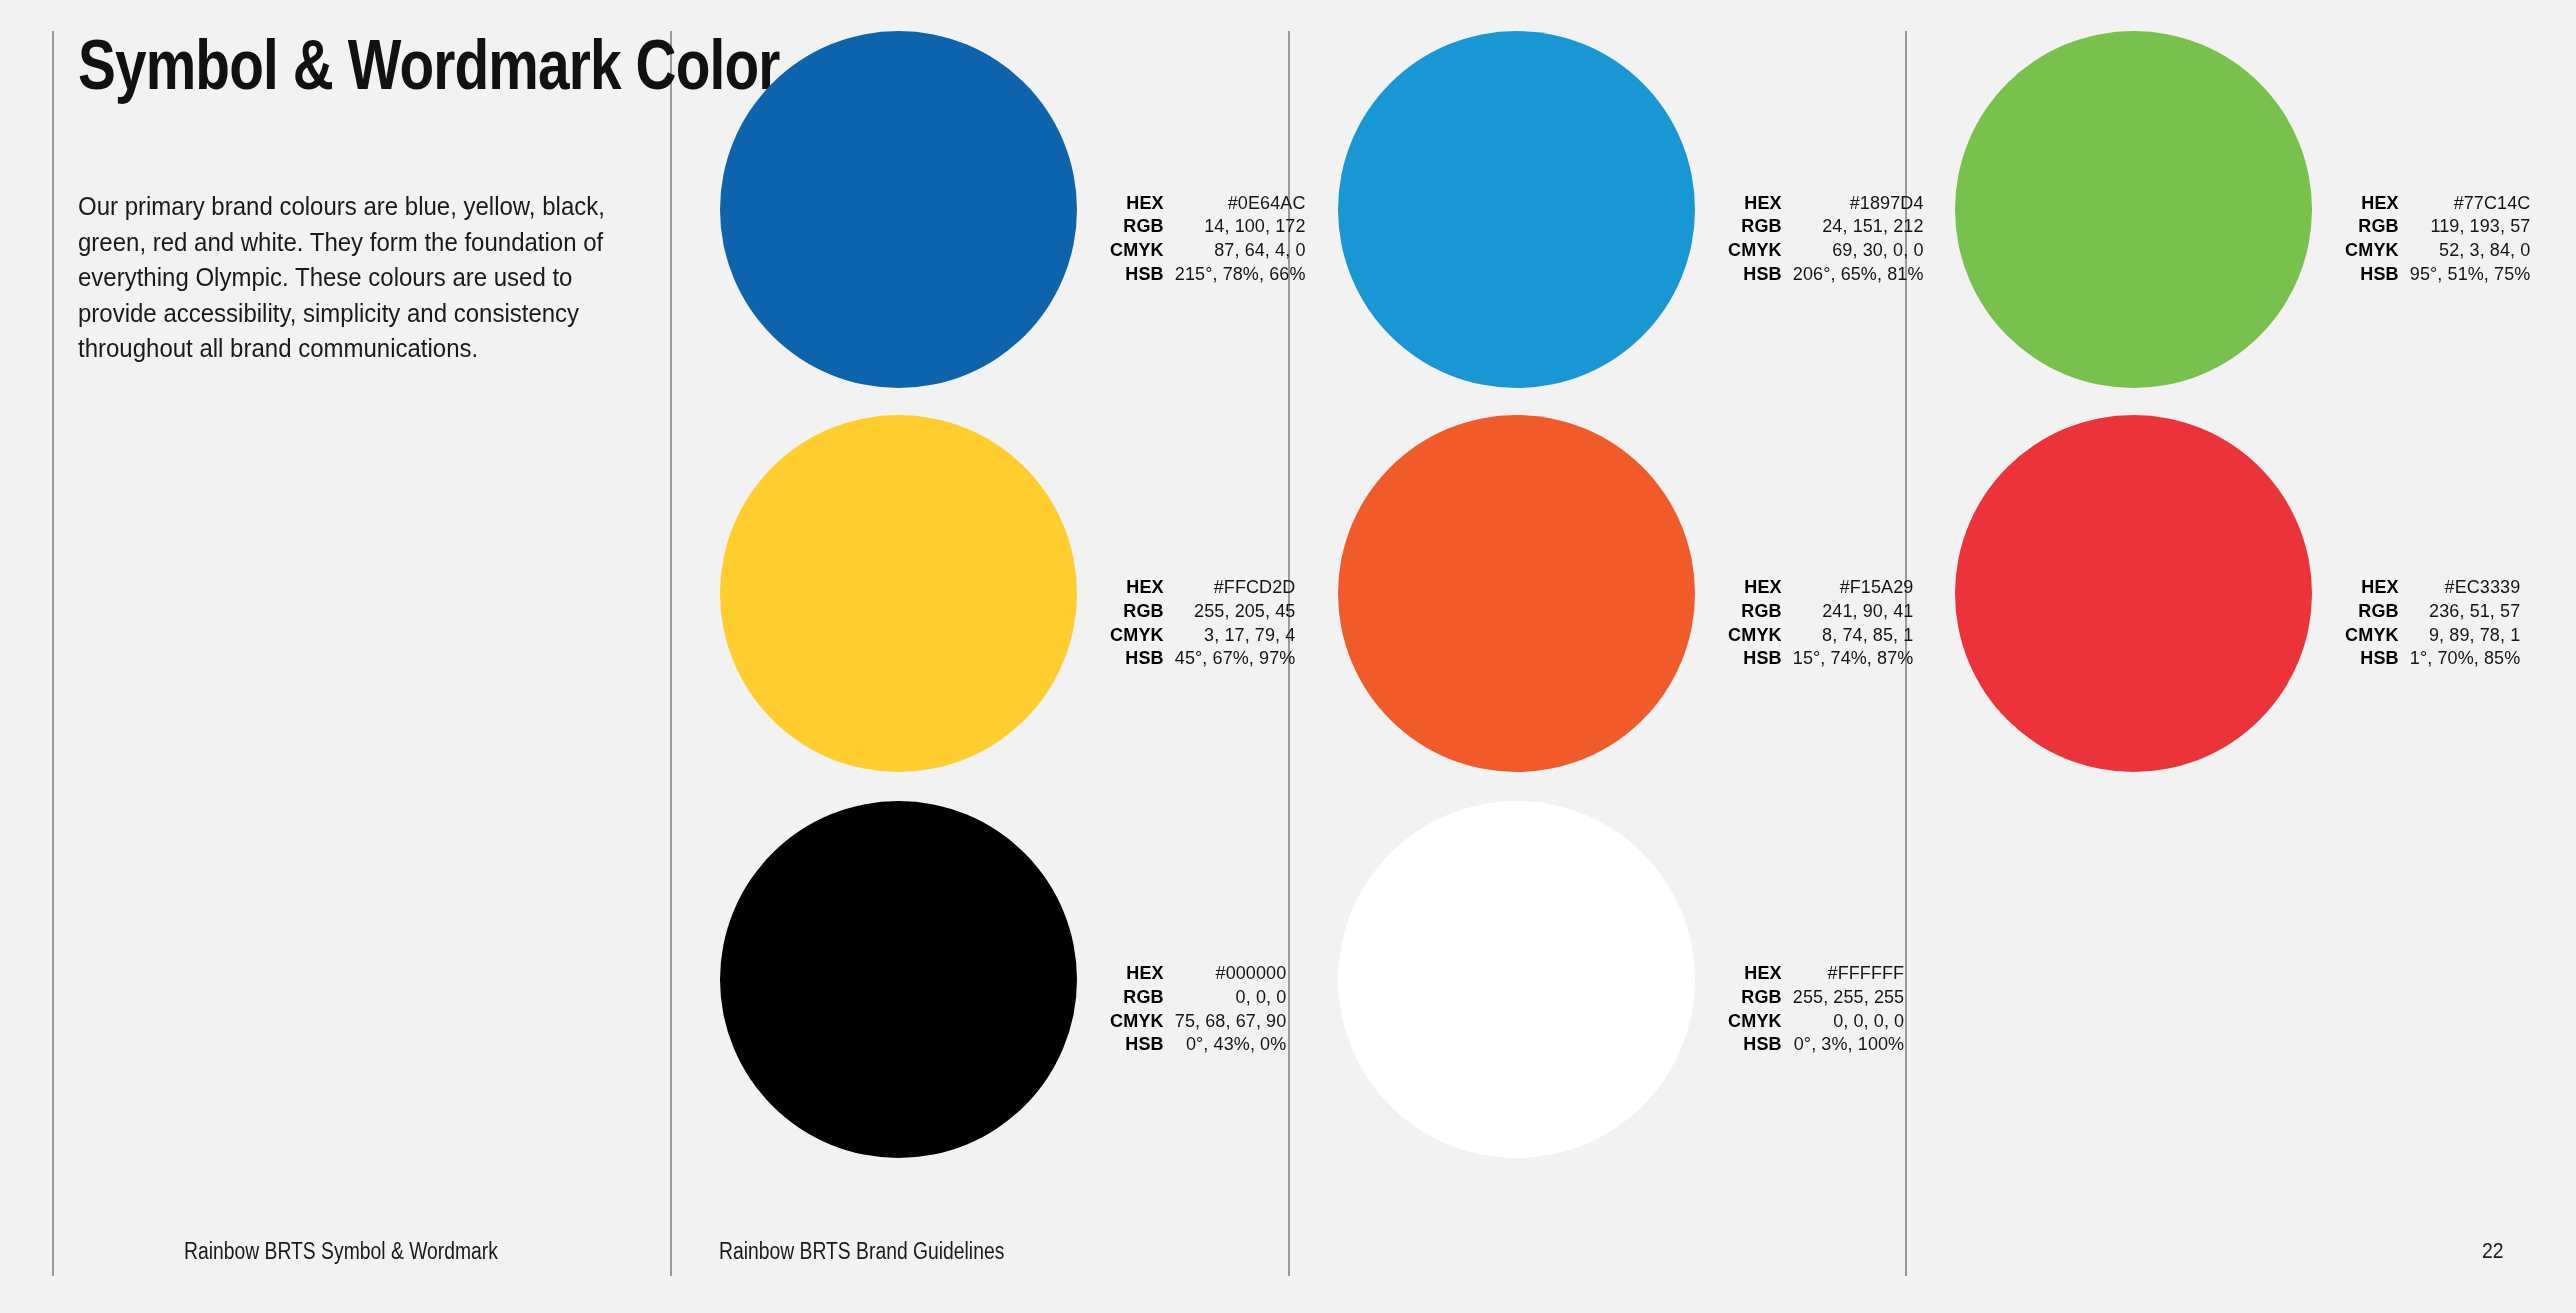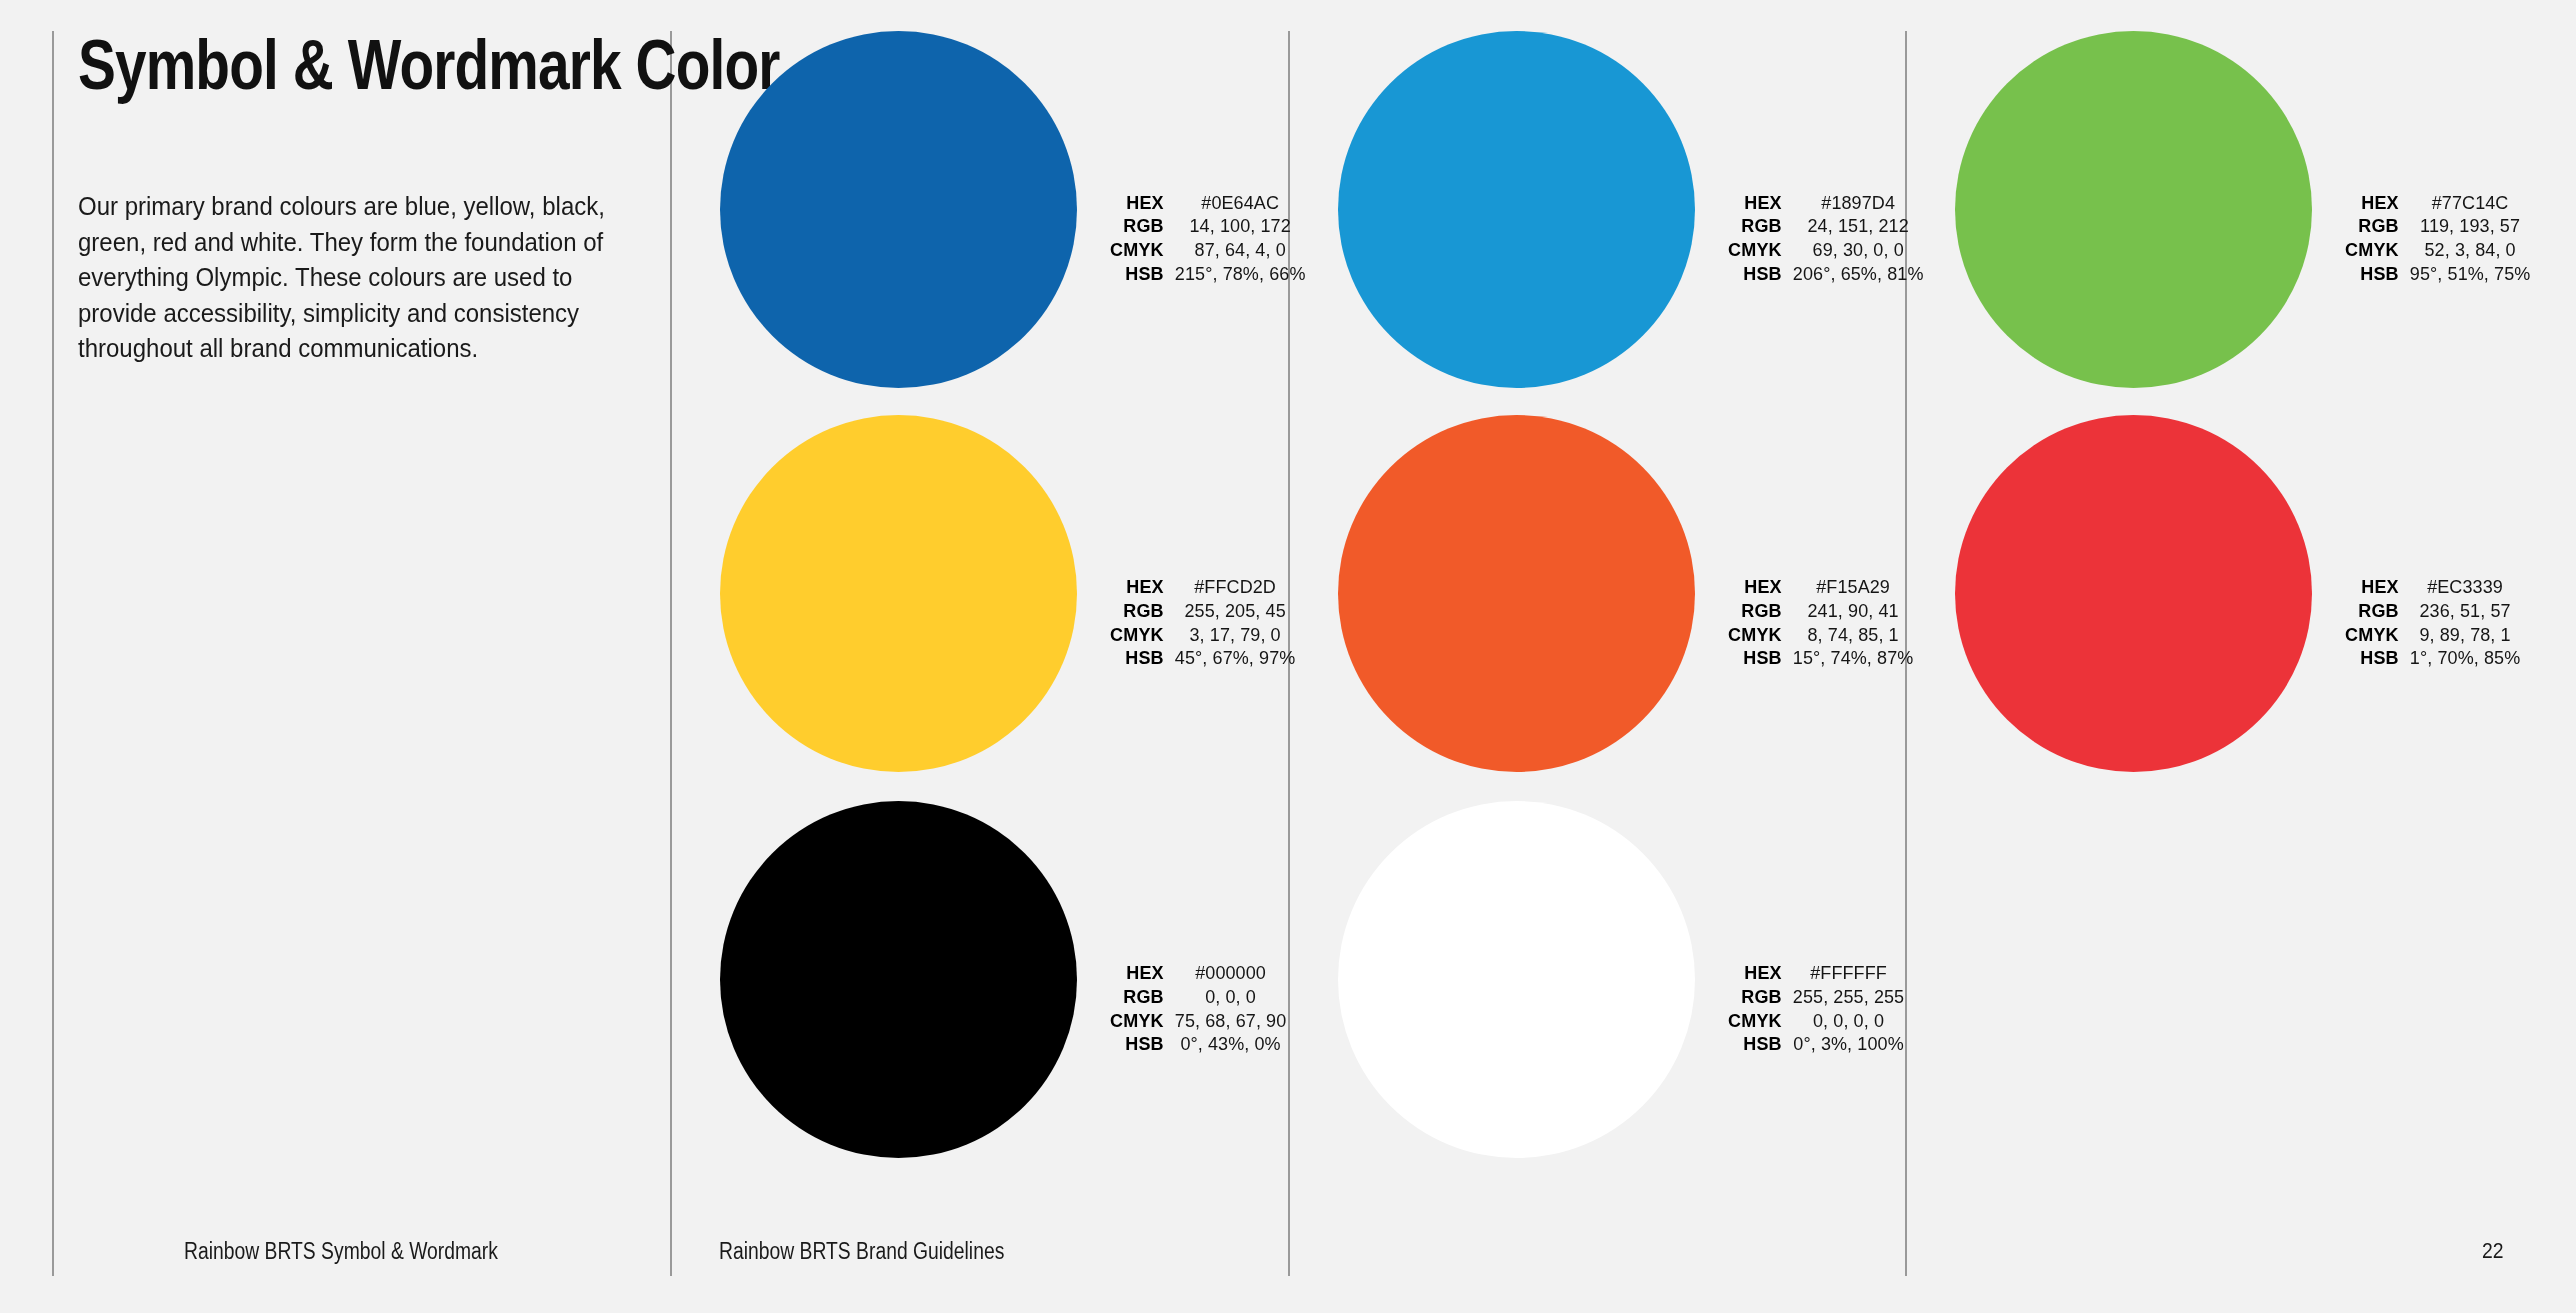--- a/index.html
+++ b/index.html
@@ -97,21 +97,21 @@
   .spec-label {
     text-align:right;
     font-size:18px;
     font-weight:700;
     line-height:1.32;
     color:#000000;
     letter-spacing:0.2px;
   }
 
   .spec-value {
-    text-align:center;
+    text-align:right;
     font-size:18px;
     line-height:1.32;
     color:#151515;
     letter-spacing:0.1px;
   }
 
   
   .footer-item {
     position:absolute;
     bottom:0;
@@ -191,21 +191,21 @@
         </div>
       </div>
       <div class="cell" style="left: 670px; top: 401px;">
         <div class="swatch" style="background: rgb(255, 205, 45);"></div>
         <div class="specs">
           <div class="spec-label">HEX</div>
           <div class="spec-value">#FFCD2D</div>
           <div class="spec-label">RGB</div>
           <div class="spec-value">255, 205, 45</div>
           <div class="spec-label">CMYK</div>
-          <div class="spec-value">3, 17, 79, 0</div>
+          <div class="spec-value">3, 17, 79, 4</div>
           <div class="spec-label">HSB</div>
           <div class="spec-value">45°, 67%, 97%</div>
         </div>
       </div>
       <div class="cell" style="left: 1288px; top: 401px;">
         <div class="swatch" style="background: rgb(241, 90, 41);"></div>
         <div class="specs">
           <div class="spec-label">HEX</div>
           <div class="spec-value">#F15A29</div>
           <div class="spec-label">RGB</div>

